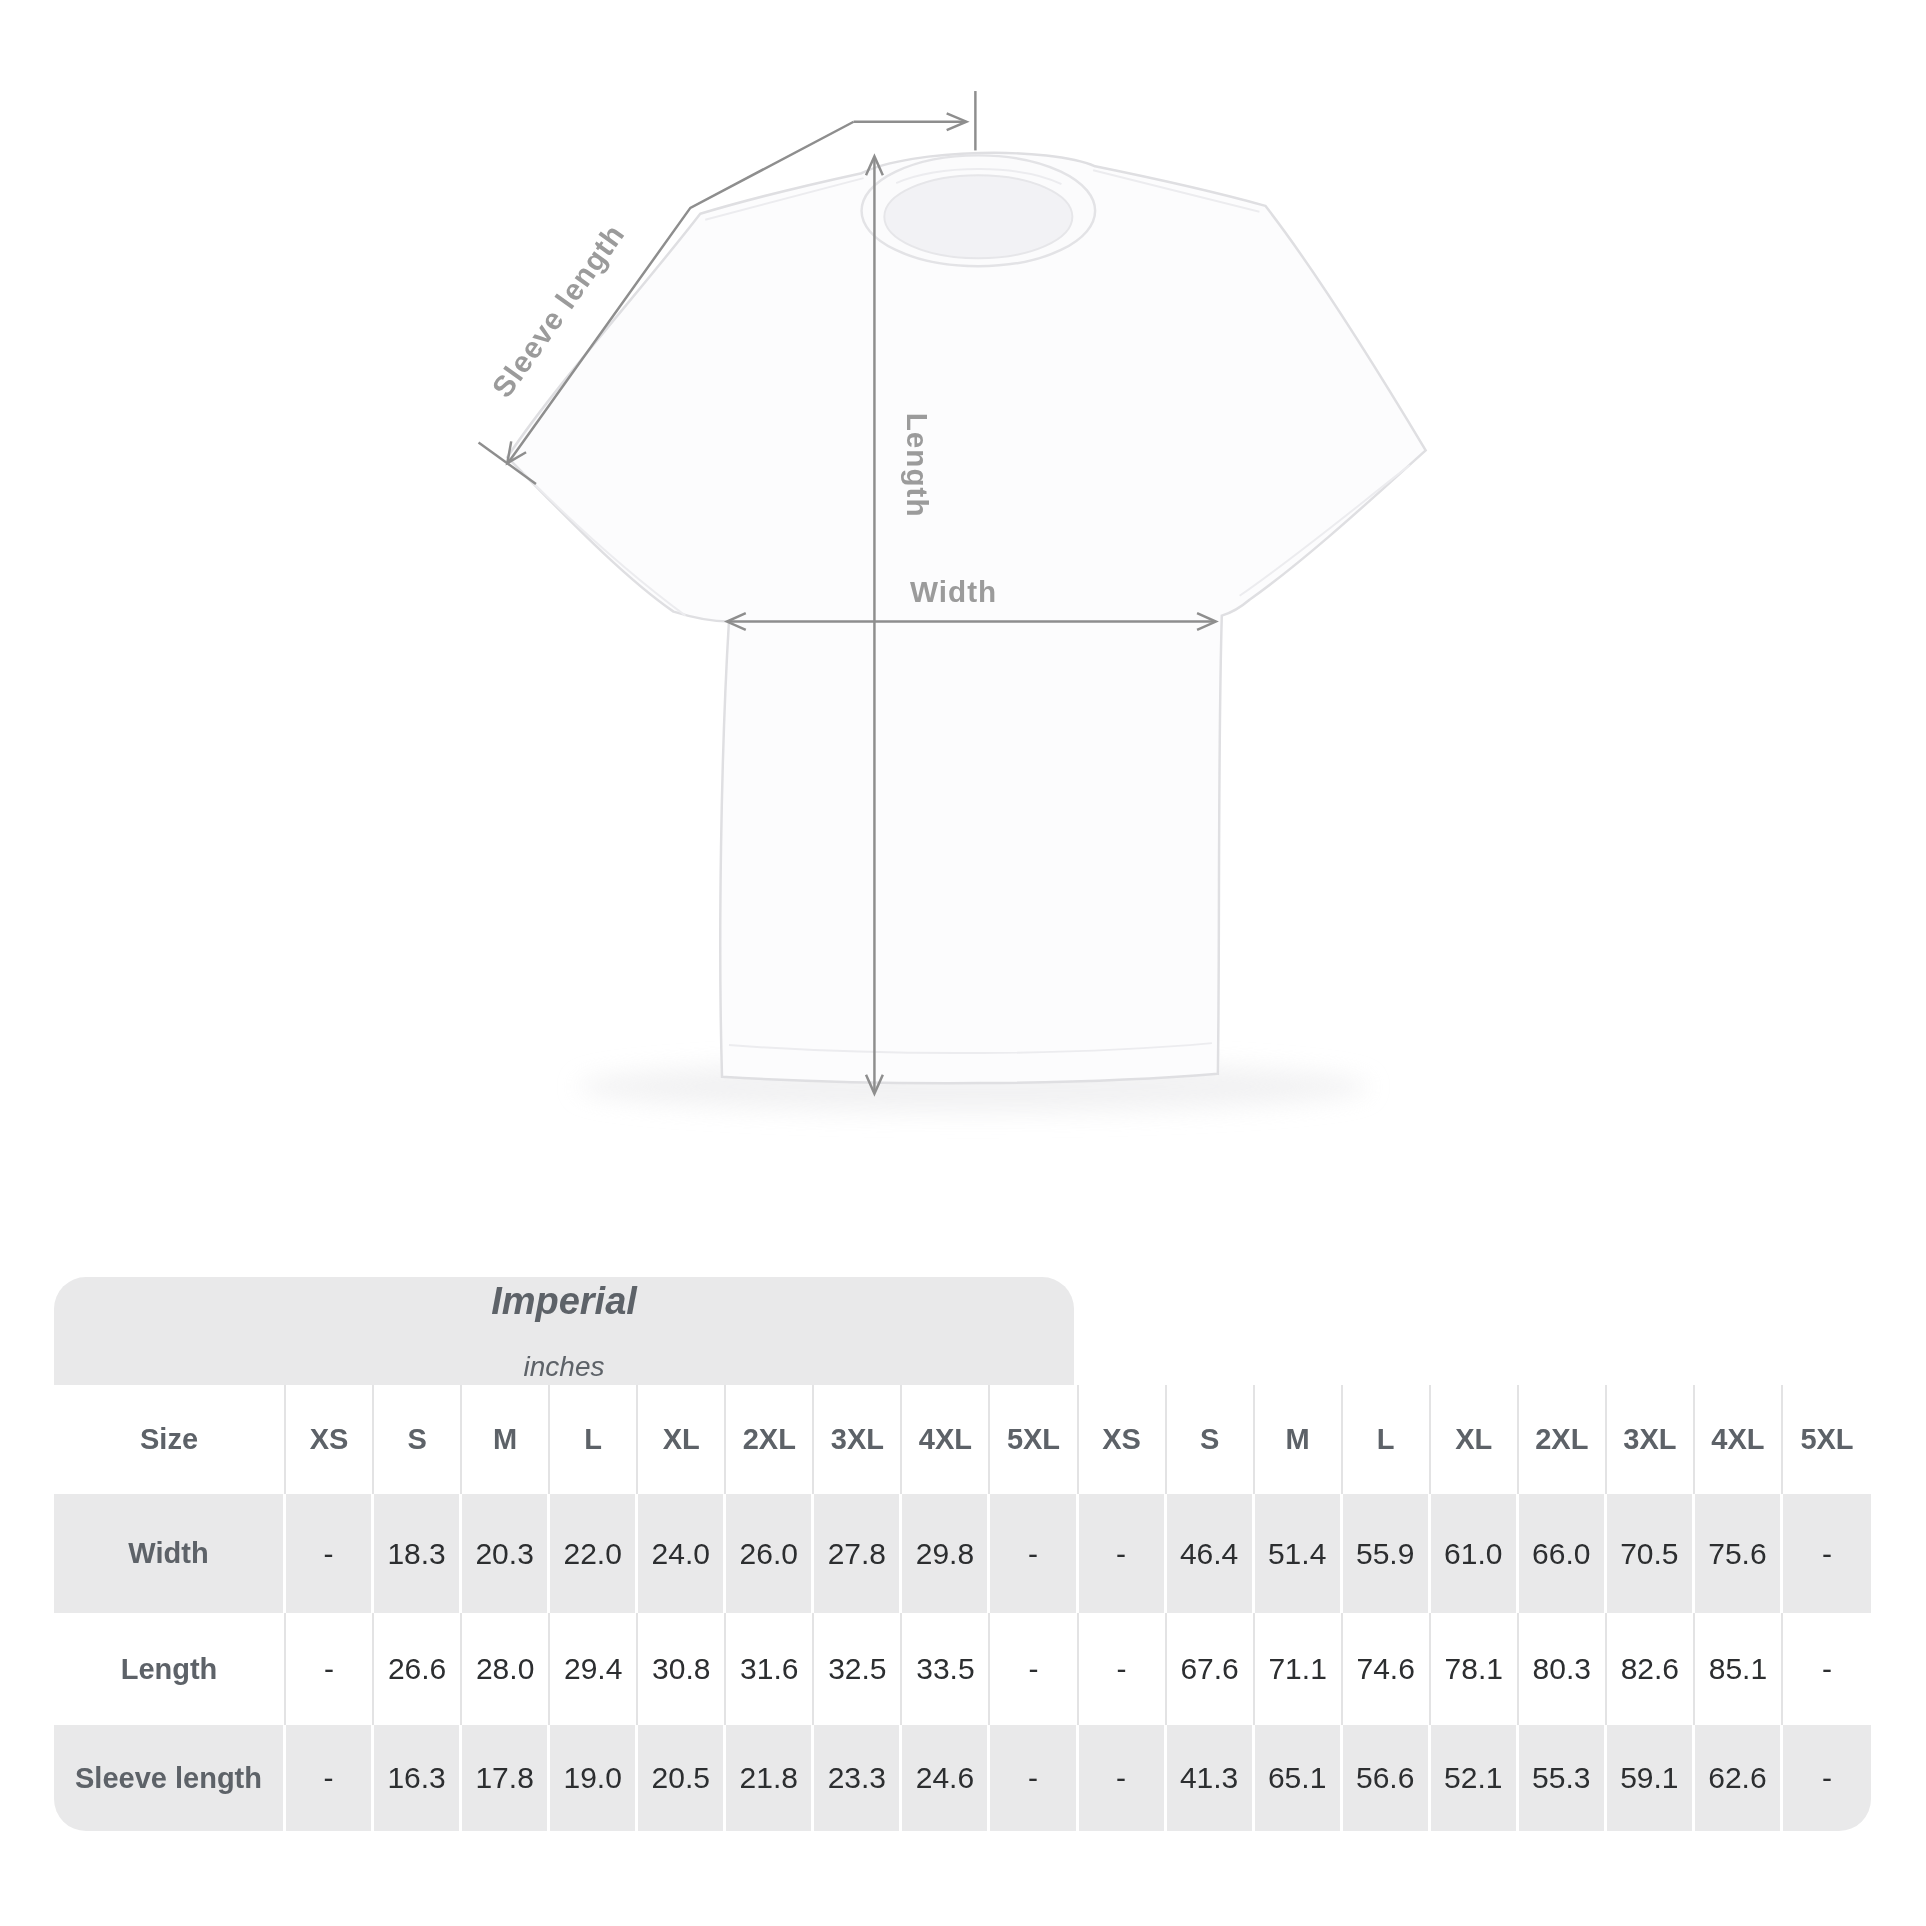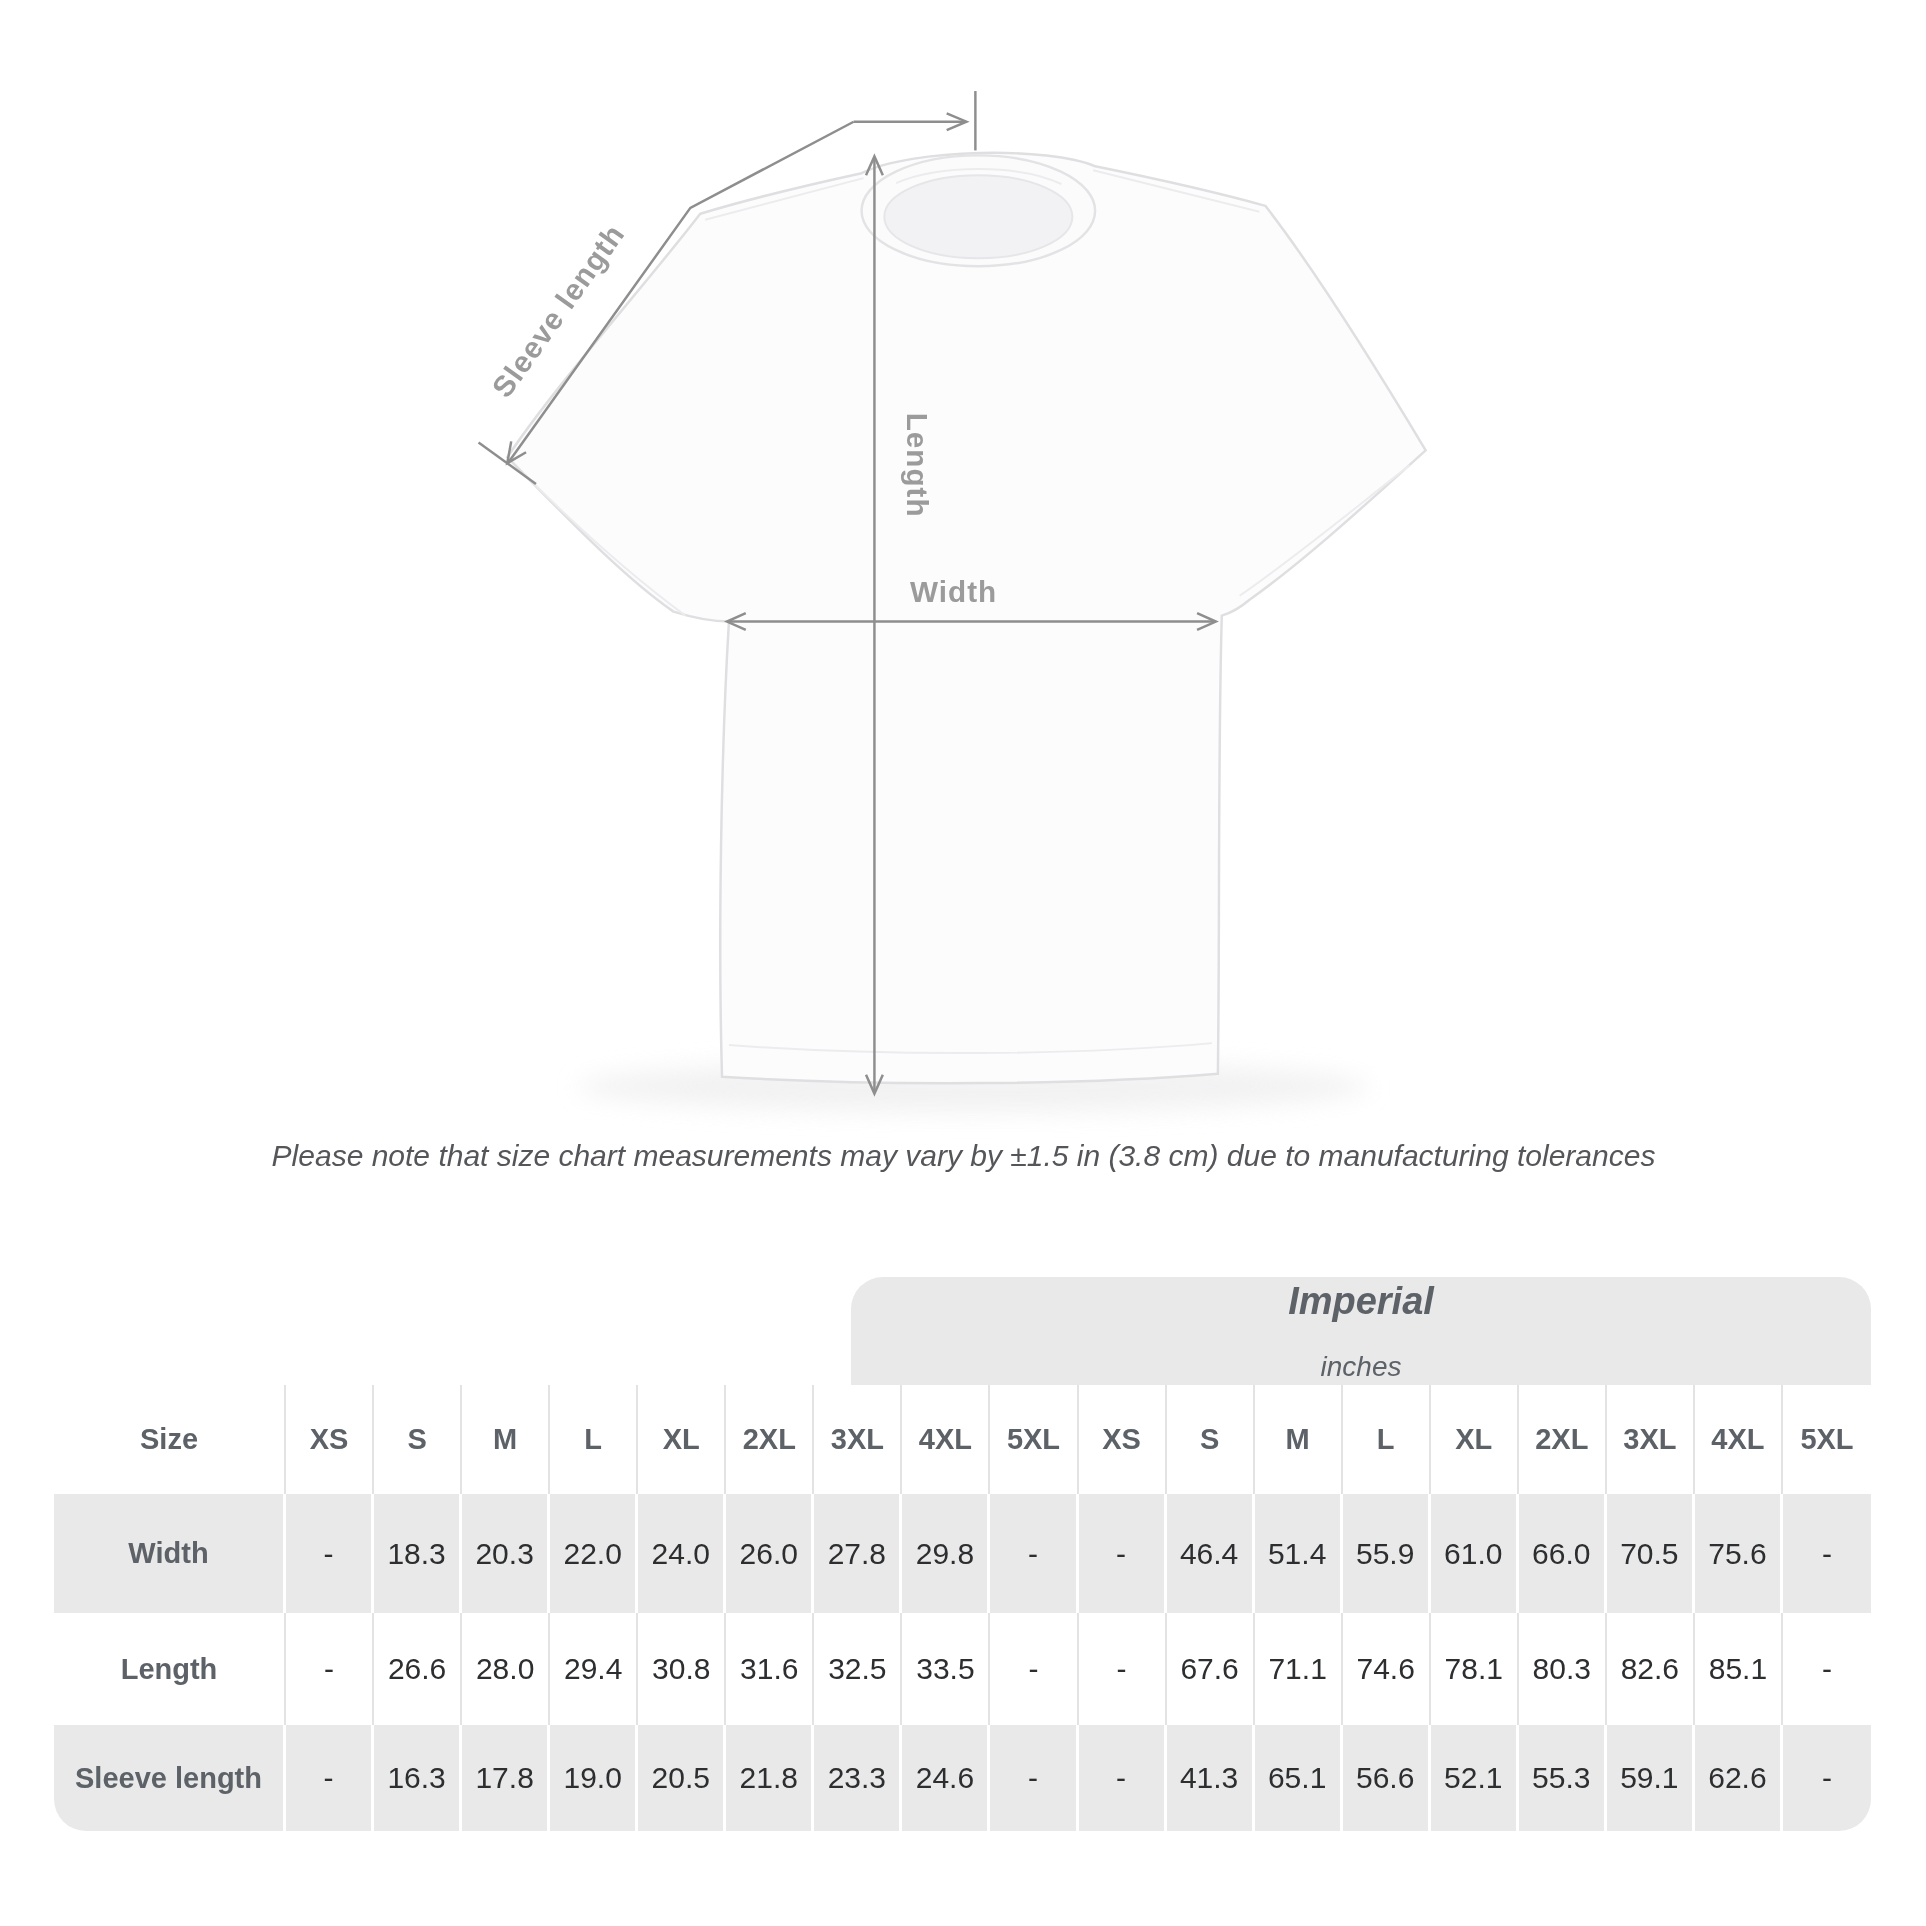--- a/index.html
+++ b/index.html
@@ -21,21 +21,21 @@
   
   .title-block{position:absolute;left:0;top:1117px;width:1927px;text-align:center;}
   .main-title{
     margin:0;font-size:47px;font-weight:bold;color:#363637;letter-spacing:0.5px;
   }
   .sub-title{
     margin:22px 0 0 0;font-size:30px;font-style:italic;color:#55565a;
   }
   
   .size-table{position:absolute;left:54px;top:1277px;width:1817px;}
-  .unit-band{display:flex;gap:21px;height:108px;justify-content:flex-end;}
+  .unit-band{display:flex;gap:21px;height:108px;}
   .unit-group{
     background:#e9e9ea;border-radius:32px 32px 0 0;
     display:flex;flex-direction:column;align-items:center;justify-content:center;
     color:#5d6268;
   }
   .unit-group.imperial{width:1020px;}
   .unit-group.metric{width:782px;}
   .unit-label{font-size:38px;font-weight:bold;font-style:italic;}
   .unit-sub{font-size:28px;font-style:italic;margin-top:28px;}
   .t-row{display:grid;grid-template-columns:232px repeat(18,1fr);}
@@ -118,21 +118,20 @@
         <polyline class="meas-line" points="1209,619.5 1228,628 1209,636.5"></polyline>
       </g>
 
       <text class="meas-label" transform="translate(572,320) rotate(-54.5)" text-anchor="middle">Sleeve length</text>
       <text class="meas-label" transform="translate(916,470) rotate(90)" text-anchor="middle">Length</text>
       <text class="meas-label" x="963" y="608" text-anchor="middle">Width</text>
     </g>
   </svg>
 
   <div class="title-block">
-    <p class="sub-title">Please note that size chart measurements may vary by ±1.5 in (3.8 cm) due to manufacturing tolerances</p>
   </div>
 
   <div class="size-table">
     <div class="unit-band">
       <div class="unit-group imperial">
         <div class="unit-label">Imperial</div>
         <div class="unit-sub">inches</div>
       </div>
     </div>
     <div id="table-rows">

